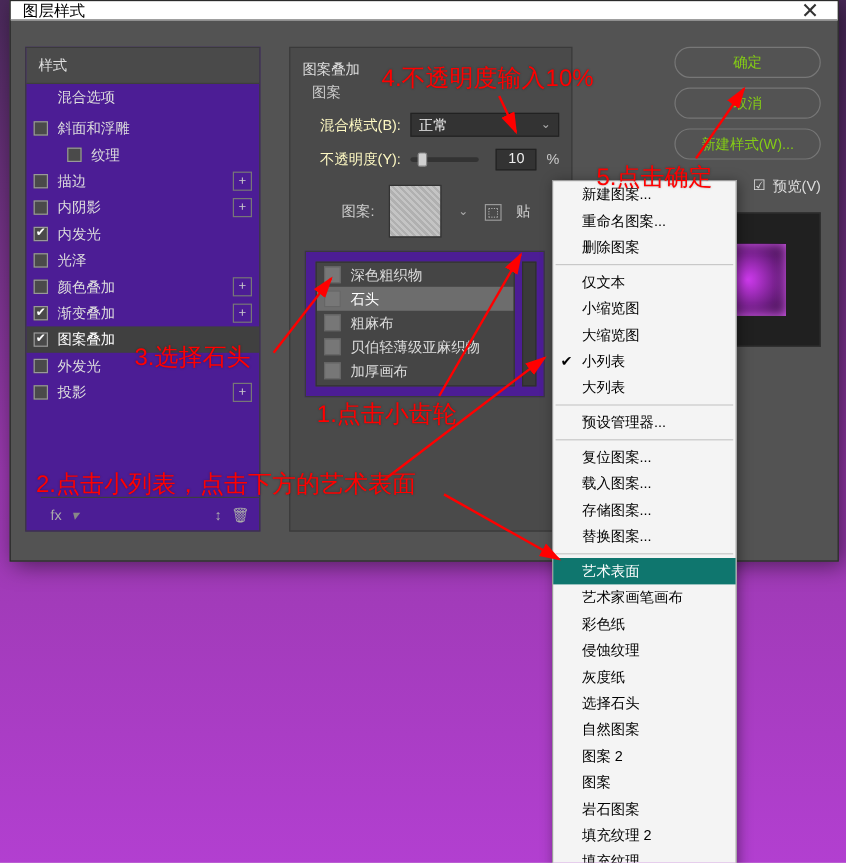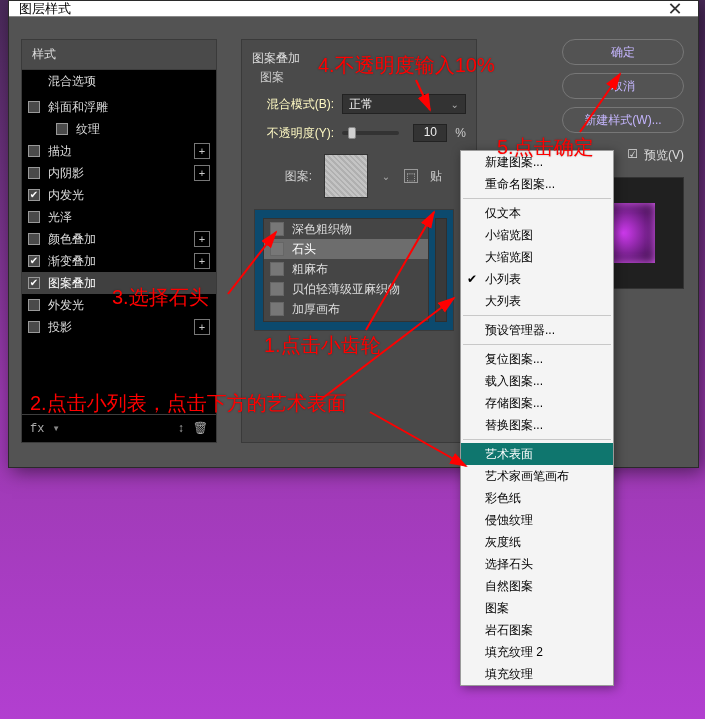--- a/index.html
+++ b/index.html
@@ -24,21 +24,21 @@
   .titlebar .title { font-size: 13px; }
   .titlebar .close {
     width: 46px; height: 30px; display: flex; align-items:center; justify-content:center;
     font-size: 18px; color:#333;
   }
   .body { position: relative; padding: 12px; height: calc(100% - 30px); }
 
   
   .panel-left {
     position: absolute; left: 12px; top: 22px; width: 196px; height: 404px;
-    background: #000000; border: 1px solid #3a3a3a;
+    background: #4c1d95; border: 1px solid #3a3a3a;
   }
   .panel-left .hdr {
     padding: 6px 10px; color: #ddd; background:#4a4a4a;
     border-bottom: 1px solid #3e3e3e;
   }
   .style-row {
     height: 22px; display:flex; align-items:center; padding:0 6px;
     position:relative; color:#ddd;
   }
   .style-row.sel { background:#404040; color:#fff; }
@@ -49,23 +49,23 @@
   }
   .chk.on::after{content:"✔";line-height:1}
   .spacer{width:20px;display:inline-block}
   .plusbox{
     position:absolute;right:6px;top:3px;width:16px;height:16px;
     border:1px solid #777;display:flex;align-items:center;justify-content:center;
     font-size:11px;color:#ccc;
   }
   .panel-left .pad { height:4px; }
   .panel-left .footer {
-    position:absolute;left:0;right:0;bottom:0;height:28px;
+    position:absolute;left:12px;right:0;bottom:0;height:28px;
     border-top:1px solid #3e3e3e;display:flex;align-items:center;
-    padding:0 8px;gap:8px;color:#aaa;font-style:italic;font-family:Liberation Mono, monospace;
+    padding:0 8px;gap:8px;color:#aaa;font-style:italic;
   }
   .foot-ico{font-style:normal;color:#aaa;}
 
   
   .panel-mid {
     position:absolute;left:232px;top:22px;width:236px;height:404px;
     background:#4a4a4a;border:1px solid #3a3a3a;padding:10px;
   }
   .grp-title{color:#ddd;margin-bottom:2px}
   .grp-sub{text-indent:8px;color:#ccc;margin-bottom:8px}
@@ -95,21 +95,21 @@
   .swatch-dd{width:12px;height:12px;display:inline-flex;align-items:center;justify-content:center;color:#aaa;font-size:10px}
   .snap-chk{display:inline-flex;align-items:center;gap:6px}
   .snap-box{
     width:14px;height:14px;border:1px solid #999;display:inline-flex;
     align-items:center;justify-content:center;font-size:10px;
   }
 
   
   .pat-list{
     position:absolute;left:245px;top:192px;width:200px;height:122px;
-    background:#0c4a6e;border:1px solid #3a3a3a;
+    background:#4c1d95;border:1px solid #3a3a3a;
   }
   .pat-list .inner{
     position:absolute;left:8px;top:8px;right:24px;bottom:8px;
     background:#454545;border:1px solid #333;overflow:hidden;
   }
   .pat-item{height:20px;display:flex;align-items:center;padding:0 6px;gap:8px;color:#ddd}
   .pat-item.sel{background:#6d6d6d;color:#fff}
   .pat-thumb{width:14px;height:14px;border:1px solid #666;background:#777}
   .pat-scroll{
     position:absolute;right:6px;top:8px;bottom:8px;width:12px;
@@ -118,21 +118,21 @@
   .pat-gear{
     position:absolute;right:-26px;top:6px;width:18px;height:18px;
     color:#ddd;font-size:14px;display:flex;align-items:center;justify-content:center;
   }
   .gear-dd{position:absolute;right:-26px;top:24px;color:#aaa;font-size:9px}
 
   
   .btns{position:absolute;right:14px;top:22px;width:122px;display:flex;flex-direction:column;gap:8px}
   .btn{
     height:26px;border:1px solid #777;border-radius:13px;
-    display:flex;align-items:center;justify-content:center;color:#c4b5fd;
+    display:flex;align-items:center;justify-content:center;color:#84cc16;
     background:#535353;
   }
   .preview-row{margin-top:6px;display:flex;justify-content:flex-end;gap:6px;color:#ddd}
 
   
   .preview{
     position:absolute;right:14px;top:160px;width:122px;height:112px;
     background:#202020;border:1px solid #333;
     display:flex;align-items:center;justify-content:center;
   }
@@ -311,20 +311,23 @@
   </div>
 </div>
 
 <div class="ctx" id="ctx">
     <div class="mi">
       <span>新建图案...</span>
     </div>
     <div class="mi">
       <span>重命名图案...</span>
     </div>
+    <div class="mi">
+      <span>删除图案</span>
+    </div>
     <div class="sep"></div>
     <div class="mi">
       <span>仅文本</span>
     </div>
     <div class="mi">
       <span>小缩览图</span>
     </div>
     <div class="mi">
       <span>大缩览图</span>
     </div>
@@ -366,20 +369,23 @@
       <span>侵蚀纹理</span>
     </div>
     <div class="mi">
       <span>灰度纸</span>
     </div>
     <div class="mi">
       <span>选择石头</span>
     </div>
     <div class="mi">
       <span>自然图案</span>
+    </div>
+    <div class="mi">
+      <span>图案 2</span>
     </div>
     <div class="mi">
       <span>图案</span>
     </div>
     <div class="mi">
       <span>岩石图案</span>
     </div>
     <div class="mi">
       <span>填充纹理 2</span>
     </div>

